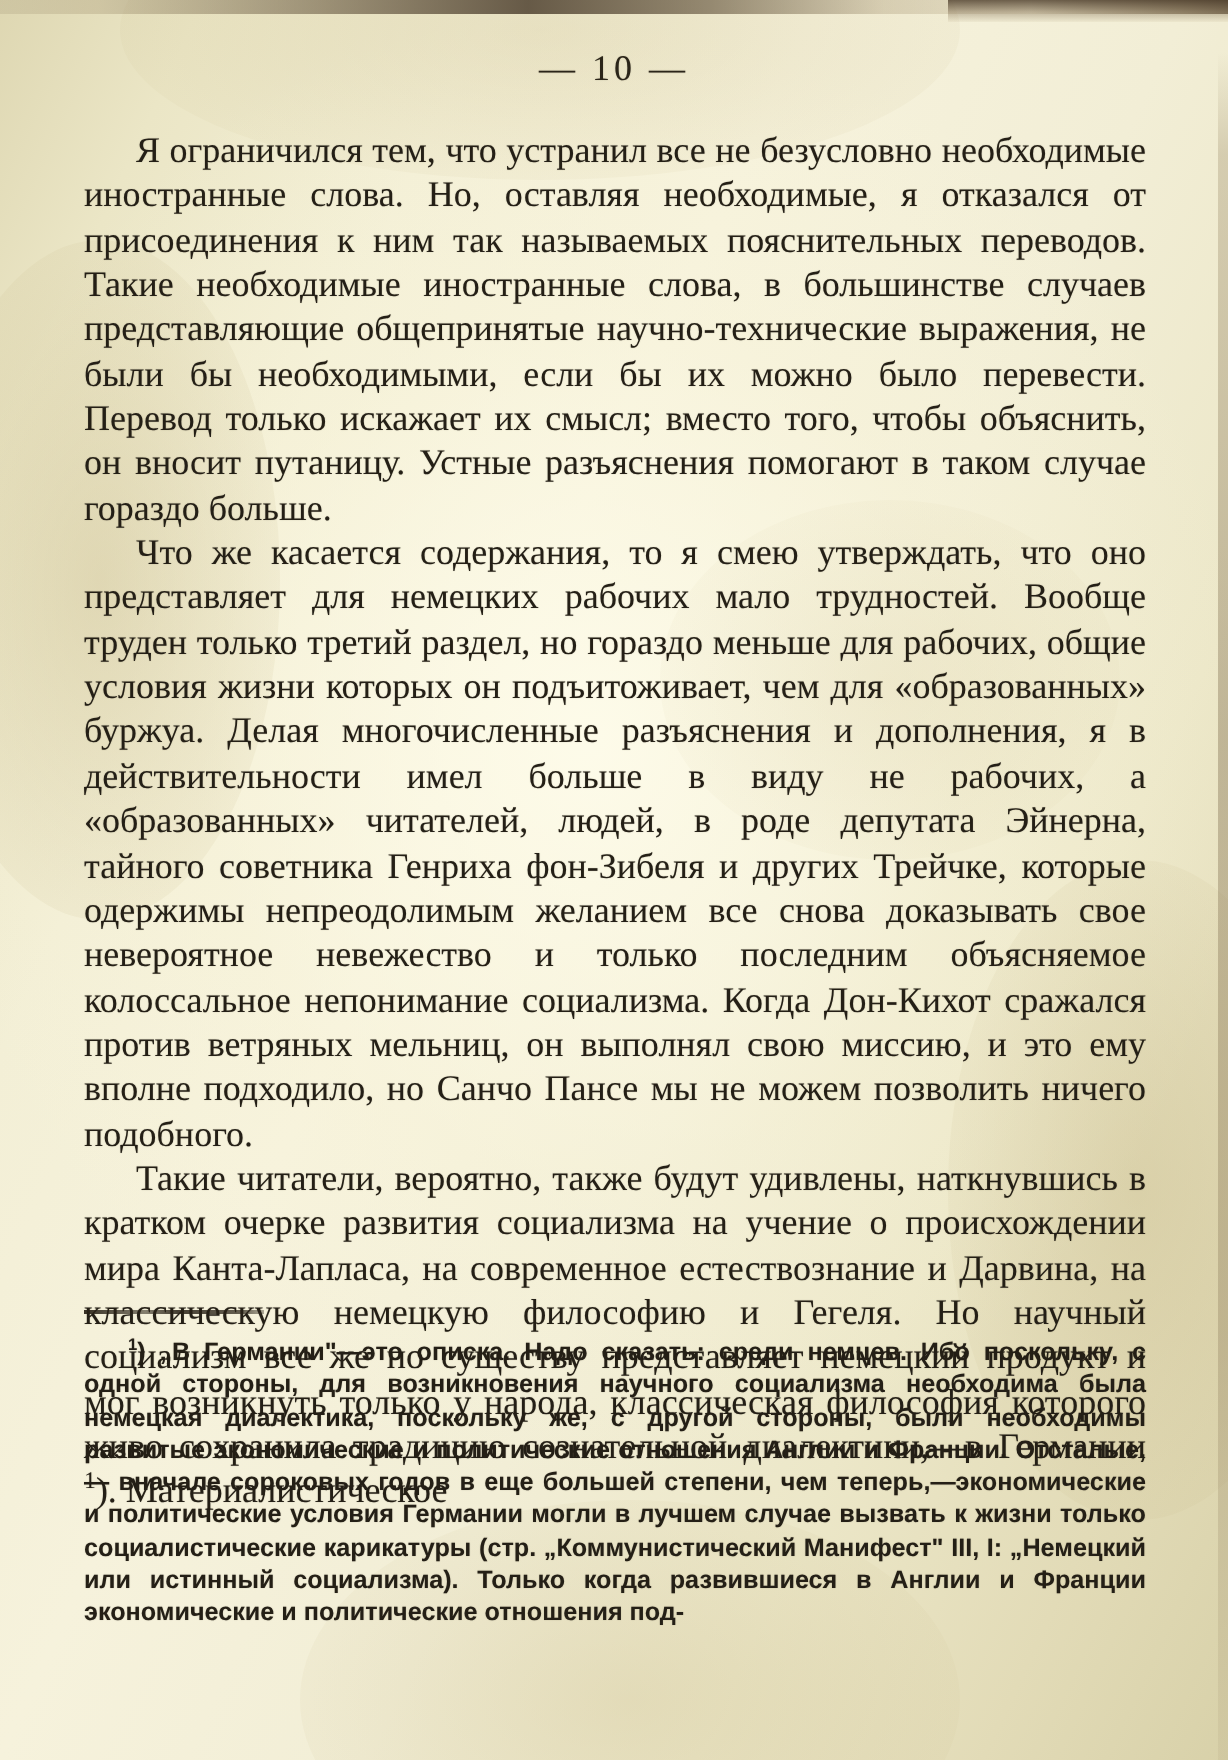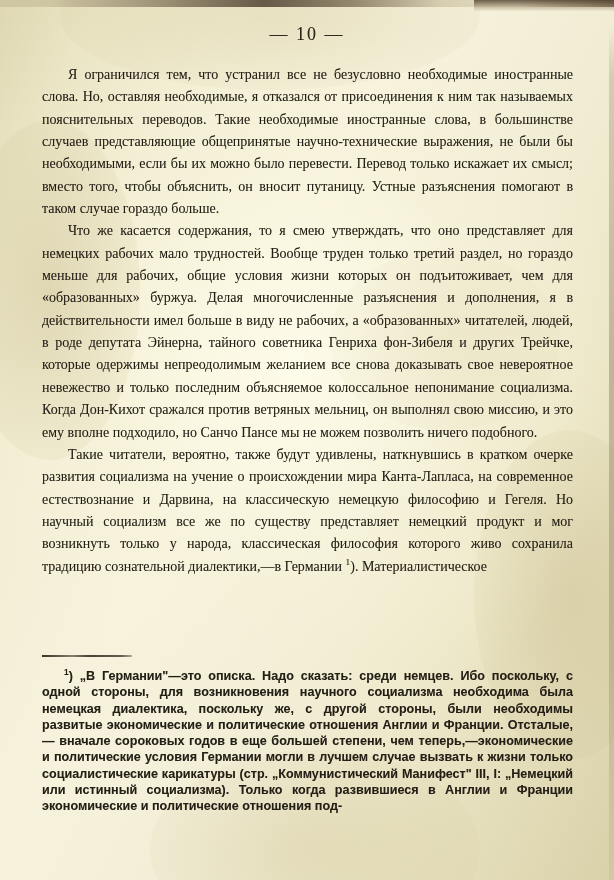--- a/index.html
+++ b/index.html
@@ -110,21 +110,21 @@
     letter-spacing: 2px;
     color: #2b2519;
     font-family: "Liberation Serif", "DejaVu Serif", serif;
   }
 
   .body-text {
     position: absolute;
     left: 42px;
     top: 64px;
     width: 531px;
-    font-size: 14px;
+    font-size: 18px;
     line-height: 22.35px;
     text-align: justify;
     text-justify: inter-word;
     color: #241f16;
     font-family: "Liberation Serif", "DejaVu Serif", serif;
     text-rendering: optimizeLegibility;
   }
   .body-text p {
     margin: 0;
     text-indent: 26px;

